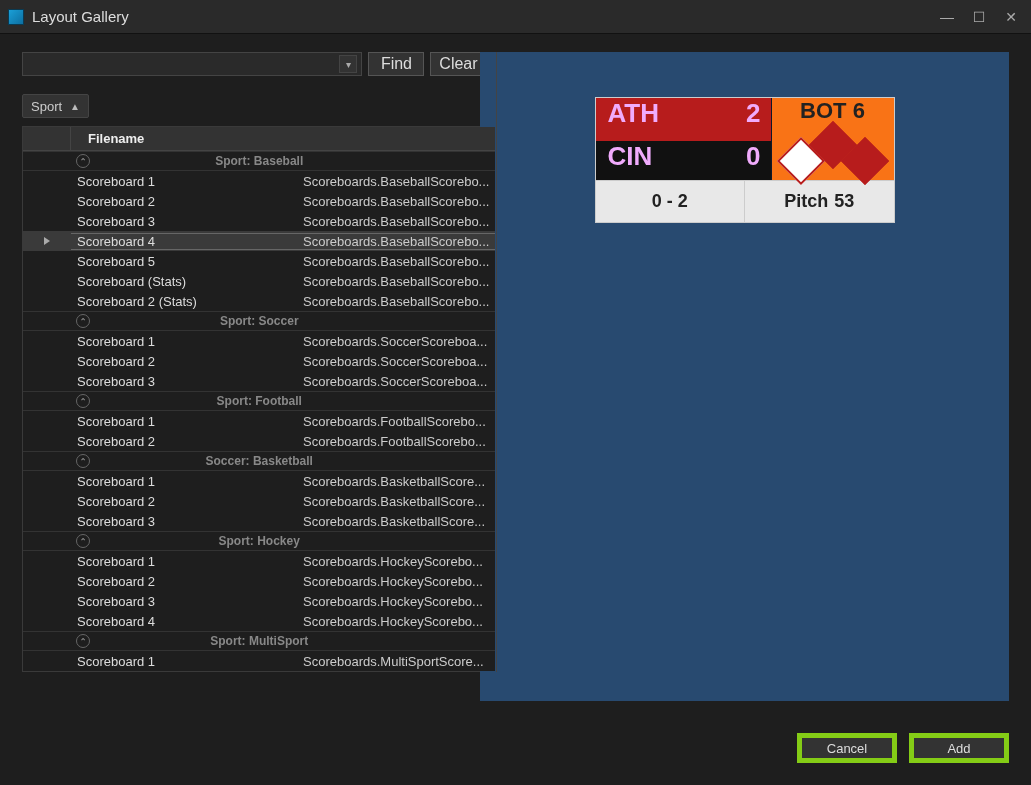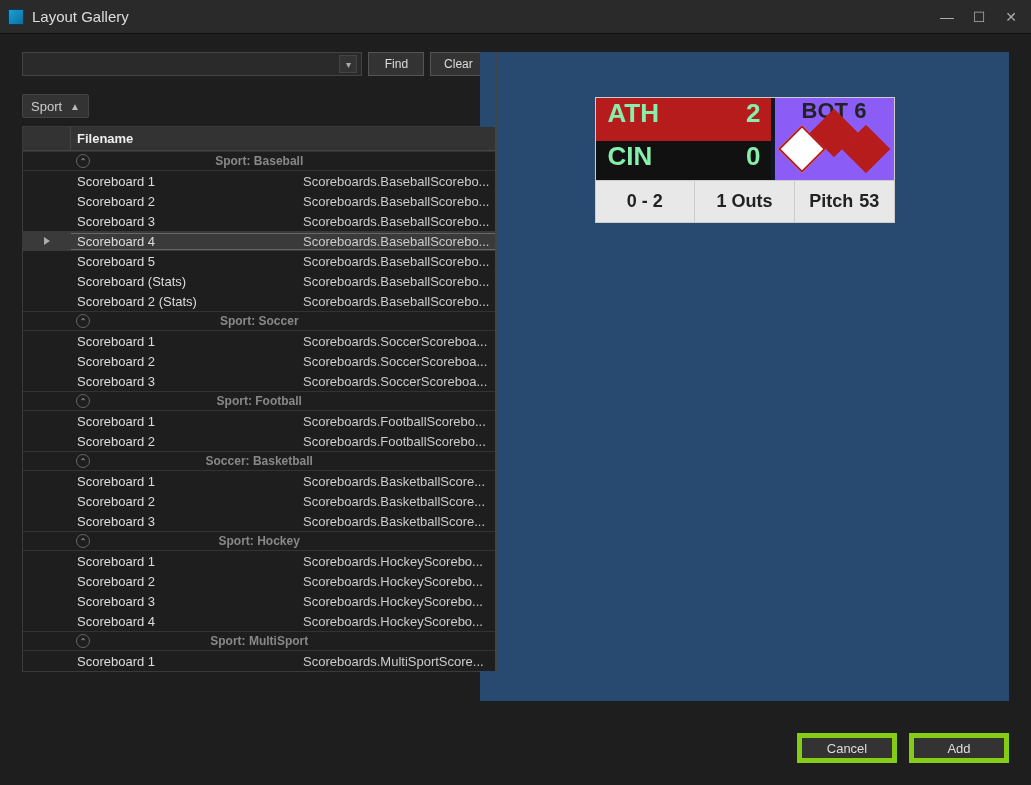--- a/index.html
+++ b/index.html
@@ -54,42 +54,42 @@
       display:flex; align-items:center; padding:0 4px;
       color:#ccc;
     }
     .combo-arrow {
       margin-left:auto; width:18px; height:18px; display:flex; align-items:center; justify-content:center;
       font-size:10px; color:#aaa;
       border:1px solid #444; background:#333;
     }
     .tb-btn {
       width: 56px; height:24px; background:#333; border:1px solid #555;
-      color:#ddd; font-size:12px; display:flex; align-items:center; justify-content:center;
+      color:#ddd; font-size:16px; display:flex; align-items:center; justify-content:center;
     }
     .group-header {
       margin-top: 18px; margin-bottom: 8px;
     }
     .sport-pill {
       display:inline-flex; align-items:center; gap:8px;
       background:#333; border:1px solid #444; height:24px;
       padding: 0 8px; border-radius:2px;
     }
     .sport-pill .sort-arrow { font-size:10px; color:#bbb; }
     .grid-outer { flex:1; display:flex; border:1px solid #3a3a3a; min-height:0;}
     .grid-container {
       flex:1; background:#1e1e1e; overflow:hidden; min-height:0; position:relative;
     }
     .grid-header {
       display:flex; background:#333; border-bottom:1px solid #444;
       font-weight:600; color:#eee; font-size:13px;
     }
     .col-ind { width:48px; border-right:1px solid #444;}
     .col-sb { width:226px; padding:4px 6px; border-right:1px solid #444;}
-    .col-fn { flex:1; padding:4px 6px;}
+    .col-fn { flex:1; padding:4px 6px;margin-left:11px;}
     .grid-body { overflow-y:hidden; }
     .group-row {
       display:flex; align-items:center; height:20px;
       color:#888; font-weight:600; font-size:12px;
       position:relative;
       border-top:1px solid #333; border-bottom:1px solid #333;
     }
     .group-row .collapse-circle {
       width:14px; height:14px; border:1px solid #666; border-radius:50%;
       position:absolute; left:53px; top:2px;
@@ -122,24 +122,24 @@
       flex:1; background:#284a70; display:flex; align-items:flex-start; justify-content:center;
       padding-top: 45px;
     }
     .preview-sb {
       width: 300px; background:#e8e8e8; border:1px solid #ccc;
       display:flex; flex-direction:column;
       font-family: Arial, sans-serif;
     }
     .sb-top { display:flex; height:82px;}
     .sb-teams { width:175px; display:flex; flex-direction:column;}
-    .team-row { flex:1; display:flex; align-items:center; justify-content:space-between; padding:0 10px 12px 12px; font-weight:800; font-size:26px; color:#86efac;}
+    .team-row { flex:1; display:flex; align-items:center; justify-content:space-between; padding:0 10px 12px 12px; font-weight:800; font-size:26px; color:#f0abfc;}
     .team-row.away { background:#b71c1c;}
     .team-row.home { background:#111;}
-    .sb-side { flex:1; background:#8b5cf6; display:flex; flex-direction:column; align-items:center; justify-content:flex-start; border-left:4px solid #0f172a;}
+    .sb-side { flex:1; background:#f97316; display:flex; flex-direction:column; align-items:center; justify-content:space-between; border-left:1px solid #0f172a;}
     .inning-label { font-weight:800; font-size:22px; color:#222; margin-bottom:2px;}
     .bases {
       position:relative; width:110px; height:42px;
     }
     .base {
       position:absolute; width:34px; height:34px; transform:rotate(45deg);
       border:2px solid #b71c1c; background:#fff;
     }
     .base.first { right:6px; top:6px; background:#b71c1c;}
     .base.second { left:38px; top:-10px; background:#b71c1c;}
@@ -355,23 +355,20 @@
             <div class="base second"></div>
             <div class="base first"></div>
           </div>
         </div>
       </div>
       <div class="sb-bottom">
         <div class="bt-cell">
           <span>0 - 2</span>
         </div>
         <div class="bt-cell">
-          <span>1 Outs</span>
-        </div>
-        <div class="bt-cell">
           <span class="lbl">Pitch</span>
           <span class="val">53</span>
         </div>
       </div>
     </div>
   </div>
 </div>
 
 <div class="footer-row">
   <div class="btn">Cancel</div>

